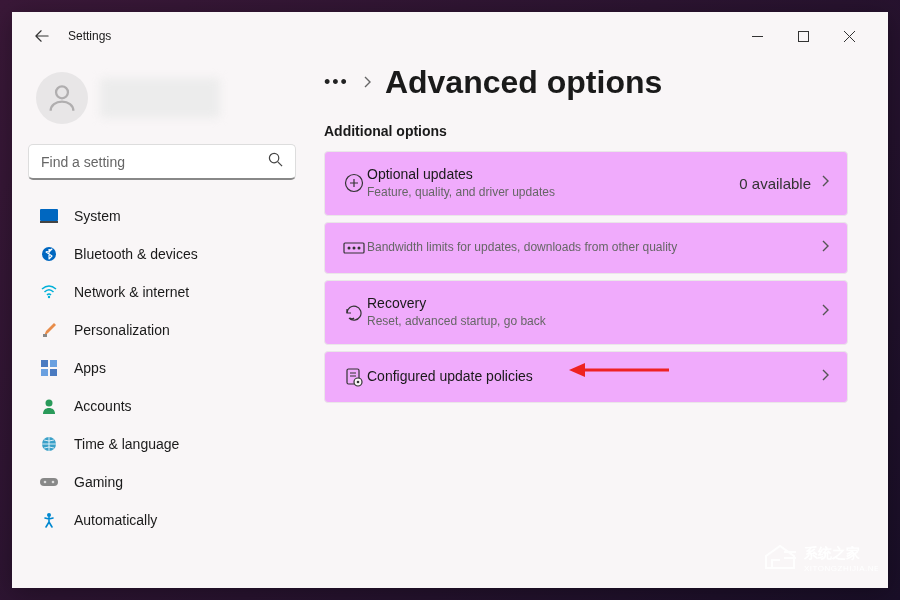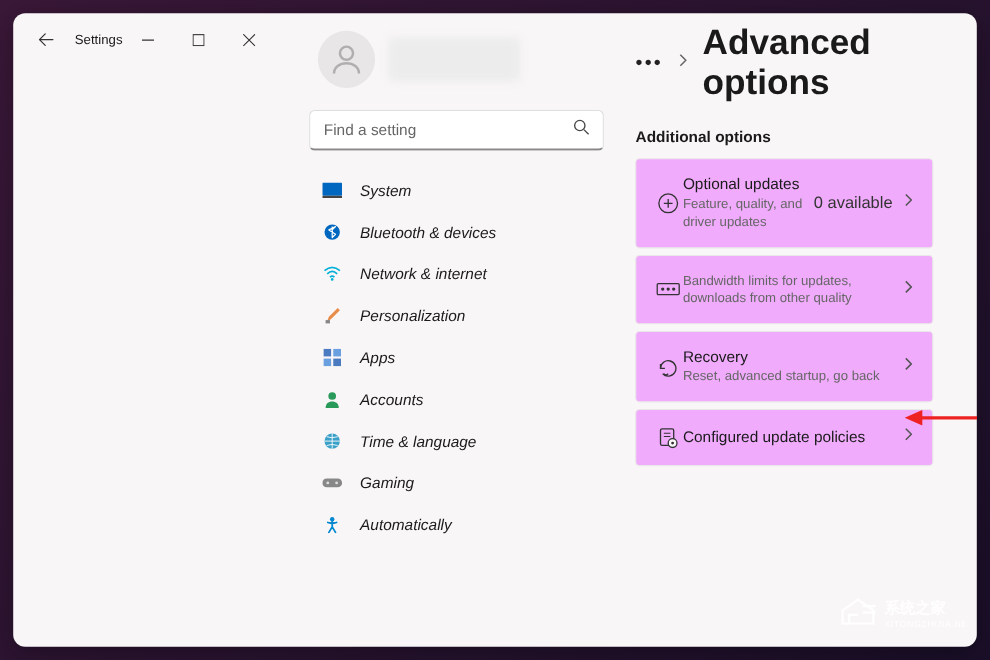--- a/index.html
+++ b/index.html
@@ -1,37 +1,37 @@
 <!DOCTYPE html>
 <html><head>
   <meta charset="utf-8">
   <style>
     * { margin: 0; padding: 0; box-sizing: border-box; font-family: "Segoe UI", -apple-system, sans-serif; }
     body { background: linear-gradient(135deg, #3a1838 0%, #1a0f28 100%); width: 900px; height: 600px; overflow: hidden; padding: 12px; }
-    .window { background: #f9f6f7; border-radius: 11px; width: 100%; height: 100%; display: flex; flex-direction: row; box-shadow: 0 4px 24px rgba(0,0,0,0.3); position: relative; }
+    .window { background: #f9f6f7; border-radius: 0; width: 100%; height: 100%; display: flex; flex-direction: column; box-shadow: 0 4px 24px rgba(0,0,0,0.3); position: relative; }
     
     .titlebar { display: flex; align-items: center; padding: 12px 16px 8px; height: 44px; }
     .back-btn { width: 28px; height: 28px; display: flex; align-items: center; justify-content: center; margin-right: 12px; border-radius: 4px; }
     .app-title { font-size: 12px; color: #1a1a1a; }
     .win-controls { margin-left: auto; display: flex; gap: 0; }
     .win-btn { width: 46px; height: 32px; display: flex; align-items: center; justify-content: center; }
     
     .body { display: flex; flex: 1; overflow: hidden; }
     .sidebar { width: 300px; padding: 8px 16px 16px; display: flex; flex-direction: column; overflow-y: auto; }
     .user-row { display: flex; align-items: center; gap: 12px; padding: 8px 8px 16px; }
     .avatar { width: 52px; height: 52px; border-radius: 50%; background: #e8e6e7; display: flex; align-items: center; justify-content: center; flex-shrink: 0; }
     .user-blur { width: 120px; height: 40px; background: #ececec; filter: blur(4px); border-radius: 4px; }
     
     .search { display: flex; align-items: center; background: #fff; border: 1px solid #ddd; border-bottom: 2px solid #888; border-radius: 5px; padding: 7px 12px; margin: 4px 0 18px; }
     .search input { border: none; outline: none; font-size: 14px; flex: 1; background: transparent; color: #333; }
     .search input::placeholder { color: #666; }
     .search-icon { color: #444; }
     
     .nav { list-style: none; display: flex; flex-direction: column; gap: 2px; }
-    .nav-item { display: flex; align-items: center; gap: 16px; padding: 9px 12px; border-radius: 4px; font-size: 14px; color: #1a1a1a; cursor: pointer; font-style: italic; }
+    .nav-item { display: flex; align-items: center; gap: 16px; padding: 9px 12px; border-radius: 4px; font-size: 14px; color: #1a1a1a; cursor: pointer; }
     .nav-icon { width: 18px; height: 18px; display: flex; align-items: center; justify-content: center; flex-shrink: 0; }
     
     .main { flex: 1; padding: 8px 40px 16px 12px; overflow-y: auto; position: relative; }
     .main::-webkit-scrollbar { width: 4px; }
     .main::-webkit-scrollbar-thumb { background: #888; border-radius: 2px; }
     
     .breadcrumb { display: flex; align-items: center; gap: 14px; margin-bottom: 22px; }
     .bc-more { font-size: 18px; color: #222; letter-spacing: 2px; }
     .bc-chev { color: #666; }
     .page-title { font-size: 32px; font-weight: 600; color: #1a1a1a; }

